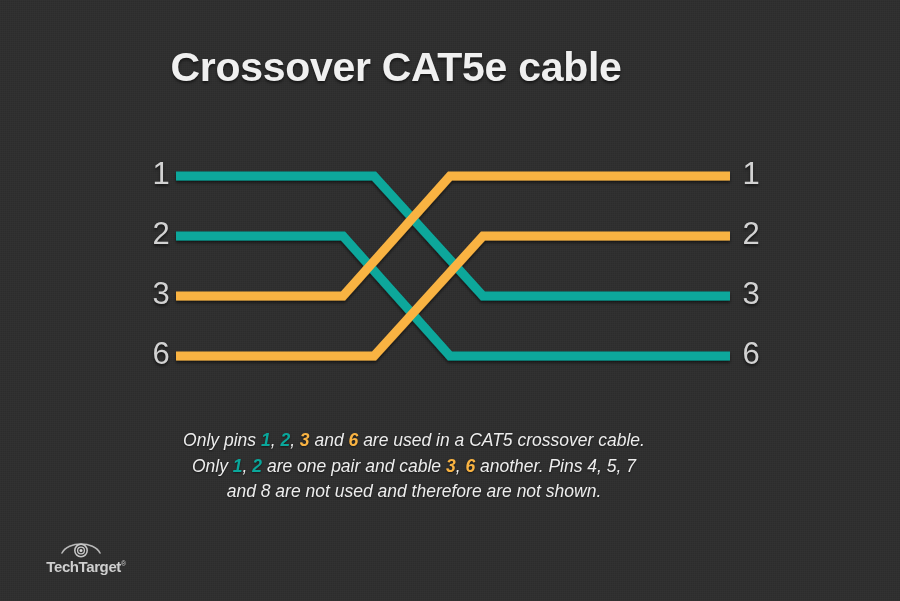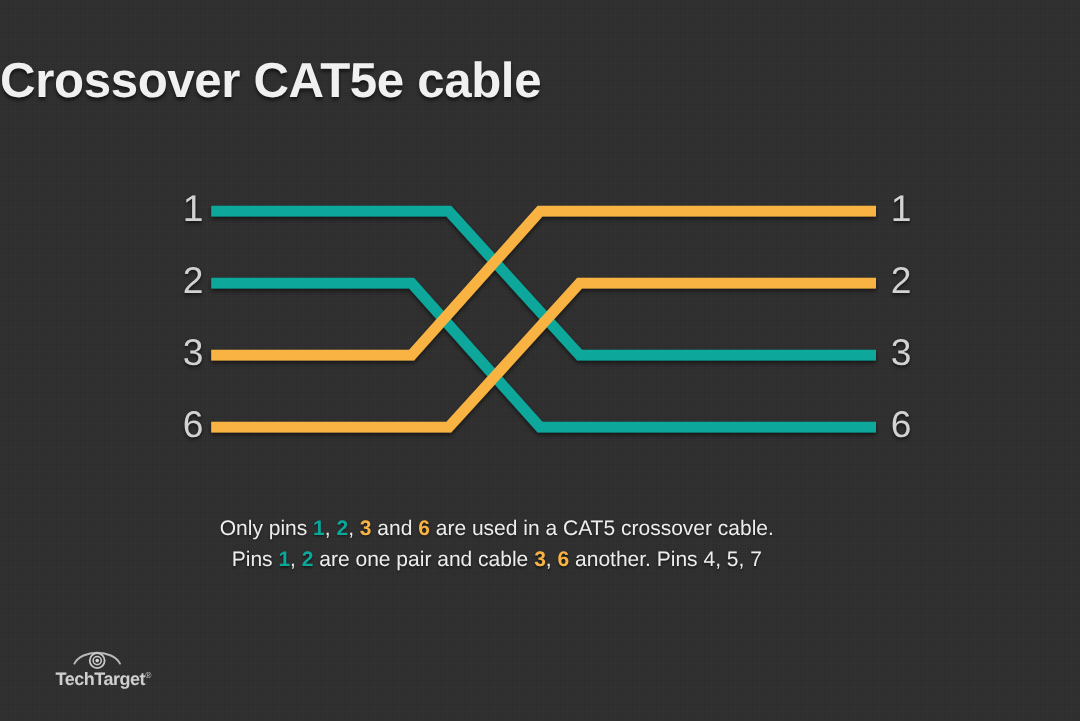--- a/index.html
+++ b/index.html
@@ -26,20 +26,21 @@
       repeating-linear-gradient(0deg, rgba(255,255,255,0.012) 0px, rgba(255,255,255,0.012) 1px, rgba(0,0,0,0.012) 1px, rgba(0,0,0,0.012) 2px),
       repeating-linear-gradient(90deg, rgba(255,255,255,0.010) 0px, rgba(255,255,255,0.010) 1px, rgba(0,0,0,0.010) 1px, rgba(0,0,0,0.010) 2px);
   }
 
   
   #title {
     position: absolute;
     top: 44px;
     left: 0;
     width: 792px;
+    text-align: center;
     font-size: 41px;
     font-weight: bold;
     letter-spacing: -0.3px;
     color: #f0f0f0;
     text-shadow: 0 2px 3px rgba(0,0,0,0.55);
     white-space: nowrap;
   }
 
   
   #diagram-wrap {
@@ -75,20 +76,21 @@
   #caption {
     position: absolute;
     left: 0;
     top: 428px;
     width: 828px;
     text-align: center;
     font-size: 17.5px;
     line-height: 25.5px;
     color: #ededed;
     text-shadow: 0 1px 2px rgba(0,0,0,0.5);
+    font-style: italic;
   }
   #caption .l { display: block; }
   #caption .teal   { color: #0aa79b; font-weight: bold; }
   #caption .orange { color: #f9b342; font-weight: bold; }
 
   
   #logo {
     position: absolute;
     left: 38px;
     top: 538px;
@@ -152,22 +154,23 @@
 
     <div class="pin-label right" style="top:18px">1</div>
     <div class="pin-label right" style="top:78px">2</div>
     <div class="pin-label right" style="top:138px">3</div>
     <div class="pin-label right" style="top:198px">6</div>
   </div>
 
   <div id="caption">
     <span class="l"><span>Only pins </span><span class="teal">1</span><span>, </span><span class="teal">2</span><span>, </span><span class="orange">3</span><span> and </span><span class="orange">6</span><span> are used in a CAT5 crossover cable.</span></span>
 
-    <span class="l"><span>Pins </span><span class="teal">1</span><span>, </span><span class="teal">2</span><span> are one pair and cable </span><span class="orange">3</span><span>, </span><span class="orange">6</span><span> another. Pins 4, 5, 7</span></span>
+    <span class="l"><span>Only </span><span class="teal">1</span><span>, </span><span class="teal">2</span><span> are one pair and cable </span><span class="orange">3</span><span>, </span><span class="orange">6</span><span> another. Pins 4, 5, 7</span></span>
 
+    <span class="l">and 8 are not used and therefore are not shown.</span>
   </div>
 
   <div id="logo">
     <svg id="logo-eye" viewBox="0 0 42 20">
       <path d="M2 15 C 8 3, 34 3, 40 15" fill="none" stroke="#b9b9b9" stroke-width="1.6" stroke-linecap="round"></path>
       <circle cx="21" cy="12.5" r="6.2" fill="none" stroke="#c9c9c9" stroke-width="1.5"></circle>
       <circle cx="21" cy="12.5" r="3.4" fill="none" stroke="#c9c9c9" stroke-width="1.3"></circle>
       <circle cx="21" cy="12.5" r="1.5" fill="#d8d8d8"></circle>
     </svg>
     <div id="logo-text"><span>TechTarget</span><span class="tm">®</span></div>

